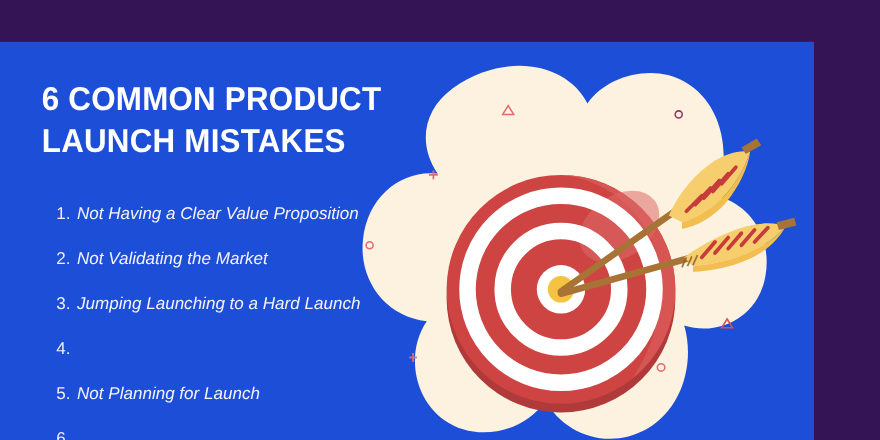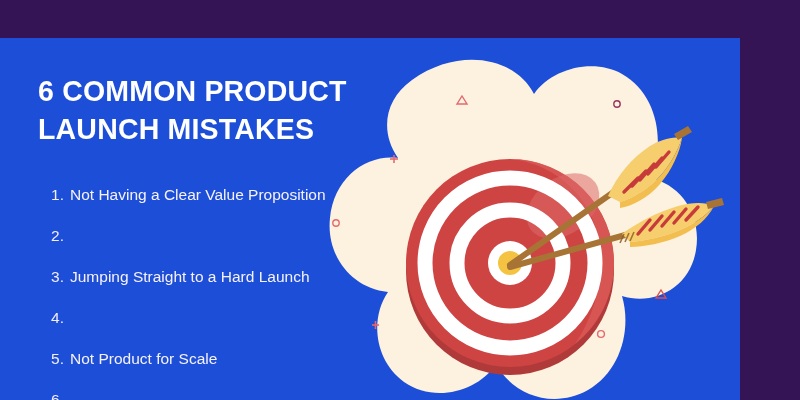--- a/index.html
+++ b/index.html
@@ -73,20 +73,21 @@
     display: inline-block;
     width: 26px;
     text-align: right;
     flex: 0 0 auto;
     color: #F3EEF7;
   }
   .item-label {
     display: inline-block;
     margin-left: 6px;
     color: #F6F2F9;
+    font-style: italic;
   }
 
   
   .illustration {
     position: absolute;
     right: 0;
     top: 0;
     width: 420px;
     height: 400px;
     z-index: 2;
@@ -109,31 +110,32 @@
       <span class="headline-line">Launch Mistakes</span>
     </h1>
 
     <ol class="mistake-list">
       <li class="mistake-item">
         <span class="item-number">1.</span>
         <span class="item-label">Not Having a Clear Value Proposition</span>
       </li>
       <li class="mistake-item">
         <span class="item-number">2.</span>
+        <span class="item-label">Not Validating the Market</span>
       </li>
       <li class="mistake-item">
         <span class="item-number">3.</span>
-        <span class="item-label">Jumping Straight to a Hard Launch</span>
+        <span class="item-label">Jumping Launching to a Hard Launch</span>
       </li>
       <li class="mistake-item">
         <span class="item-number">4.</span>
       </li>
       <li class="mistake-item">
         <span class="item-number">5.</span>
-        <span class="item-label">Not Product for Scale</span>
+        <span class="item-label">Not Planning for Launch</span>
       </li>
       <li class="mistake-item">
         <span class="item-number">6.</span>
       </li>
     </ol>
   </div>
 
   <div class="illustration">
     <svg viewBox="0 0 420 400" xmlns="http://www.w3.org/2000/svg">
 

